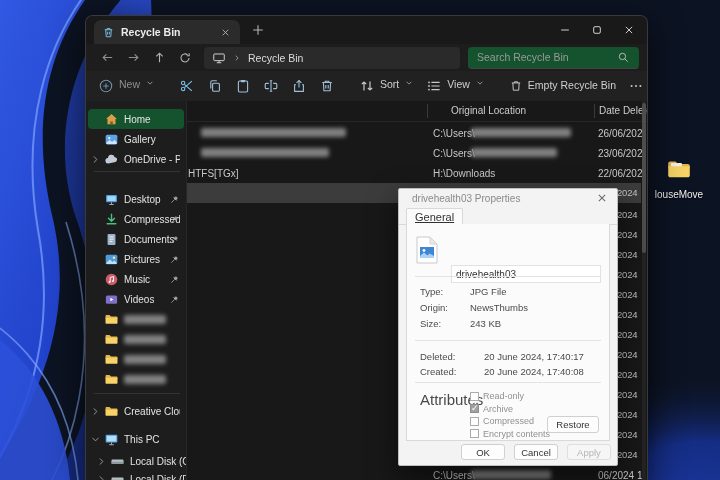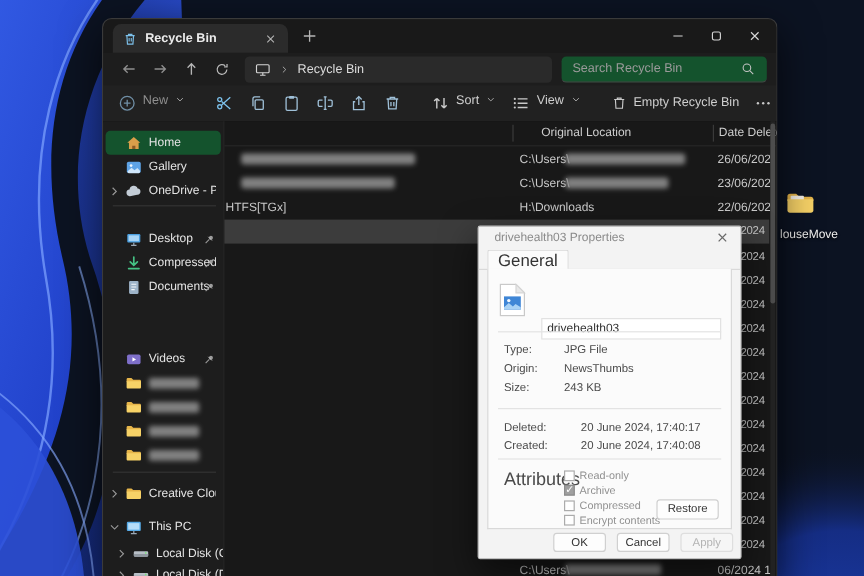--- a/index.html
+++ b/index.html
@@ -1,21 +1,21 @@
 <!DOCTYPE html>
 <html><head>
 <meta charset="utf-8">
 <style>
   html,body{margin:0;padding:0;}
   body{width:720px;height:480px;overflow:hidden;position:relative;background:#0c1322;
        font-family:"Liberation Sans",sans-serif;-webkit-font-smoothing:antialiased;}
   .wallpaper{position:absolute;inset:0;width:720px;height:480px;}
 
   
-  .desk-folder{position:absolute;left:650px;top:156px;width:58px;text-align:left;}
+  .desk-folder{position:absolute;left:650px;top:156px;width:58px;text-align:center;}
   .desk-folder .lbl{margin-top:2px;font-size:10px;color:#f0f0f0;text-shadow:0 1px 2px #000;}
 
   
   .window{position:absolute;left:85px;top:15px;width:563px;height:470px;background:#1d1d1d;
           border:1px solid #3a3a3a;border-bottom:none;border-radius:8px 8px 0 0;overflow:hidden;
           box-shadow:0 10px 34px rgba(0,0,0,.65);box-sizing:border-box;}
   .icon{display:inline-block;line-height:0;}
   .icon svg{display:block;}
 
   .tabbar{height:28px;background:#191919;position:relative;display:flex;align-items:flex-end;}
@@ -78,22 +78,22 @@
 
   
   .dialog{position:absolute;left:398px;top:188px;width:220px;height:278px;background:#f3f3f3;
           border:1px solid #bfbfbf;border-radius:2px;box-sizing:border-box;z-index:10;
           box-shadow:0 12px 30px rgba(0,0,0,.55);font-size:10px;color:#3c3c3c;}
   .dlg-title{height:18px;display:flex;align-items:center;padding:0 8px 0 13px;}
   .dlg-title-text{flex:1;font-size:10px;color:#8a8a8a;white-space:nowrap;overflow:hidden;}
   .dlg-x{width:14px;height:14px;}
   .dlg-tabs{height:17px;padding-left:7px;border-bottom:1px solid #d9d9d9;display:flex;align-items:flex-end;}
   .dlg-tab{height:16px;background:#fbfbfb;border:1px solid #d9d9d9;border-bottom:none;
-           padding:0 8px;font-size:14px;color:#333;display:flex;align-items:center;
-           position:relative;top:1px;border-radius:2px 2px 0 0;}
+           padding:0 8px;font-size:11px;color:#333;display:flex;align-items:center;
+           position:relative;top:1px;border-radius:2px 2px 0 0;text-decoration:underline;}
   .dlg-page{position:absolute;left:7px;right:7px;top:35px;height:217px;background:#fbfbfb;
             border:1px solid #d9d9d9;border-top:none;box-sizing:border-box;}
   .filehead{position:absolute;left:8px;top:9px;right:8px;height:34px;display:flex;align-items:center;gap:12px;}
   .fname{flex:1;height:16px;background:#fff;border:1px solid #e2e2e2;font-size:10px;color:#333;
          display:flex;align-items:center;padding:0 4px;margin-top:48px;}
   .dlg-hr{position:absolute;left:8px;right:8px;height:1px;background:#e3e3e3;}
   .dlg-row{position:absolute;left:13px;right:8px;height:14px;display:flex;font-size:9.5px;color:#4a4a4a;}
   .dlg-row .lab{width:50px;flex:none;}
   .dlg-row.daterow .lab{width:64px;}
   .attr-wrap{position:absolute;left:13px;top:167px;right:6px;display:flex;}
@@ -443,20 +443,55 @@
           </span>
         </div>
         <div class="sb-item" style="top: 128px;">
           <span class="icon sb-ico">
             <svg viewBox="0 0 16 16" width="100%" height="100%" fill="none">
               <rect x="3.8" y="2.2" width="8.4" height="11.6" rx="1" fill="#9db3c8"></rect>
               <path d="M5.8 5.2h4.4M5.8 7.6h4.4M5.8 10h3" stroke="#f2f6fa" stroke-width="1"></path>
             </svg>
           </span>
           <span class="sb-lbl">Documents</span>
+          <span class="icon sb-pin">
+            <svg viewBox="0 0 16 16" width="100%" height="100%" fill="none">
+              <circle cx="9.9" cy="6.1" r="2.4" fill="#9b9b9b"></circle>
+              <path d="M7.9 8.1 3.4 12.6" stroke="#9b9b9b" stroke-width="1.3"></path>
+              <path d="M6.7 4.9l4.4 4.4" stroke="#c9c9c9" stroke-width="1.1"></path>
+            </svg>
+          </span>
+        </div>
+        <div class="sb-item" style="top: 148px;">
+          <span class="icon sb-ico">
+            <svg viewBox="0 0 16 16" width="100%" height="100%" fill="none">
+              <rect x="1.8" y="3" width="12.4" height="10" rx="1.6" fill="#4f9ad8"></rect>
+              <circle cx="10.6" cy="6" r="1.3" fill="#ffe9a8"></circle>
+              <path d="M2.4 11.8 6.2 8l2.8 2.6 2-1.6 2.6 2.6v.3a1 1 0 0 1-1 1H3.4a1 1 0 0 1-1-1Z" fill="#bde0f8"></path>
+            </svg>
+          </span>
+          <span class="sb-lbl">Pictures</span>
+          <span class="icon sb-pin">
+            <svg viewBox="0 0 16 16" width="100%" height="100%" fill="none">
+              <circle cx="9.9" cy="6.1" r="2.4" fill="#9b9b9b"></circle>
+              <path d="M7.9 8.1 3.4 12.6" stroke="#9b9b9b" stroke-width="1.3"></path>
+              <path d="M6.7 4.9l4.4 4.4" stroke="#c9c9c9" stroke-width="1.1"></path>
+            </svg>
+          </span>
+        </div>
+        <div class="sb-item" style="top: 168px;">
+          <span class="icon sb-ico">
+            <svg viewBox="0 0 16 16" width="100%" height="100%" fill="none">
+              <circle cx="8" cy="8" r="6.2" fill="#cf5b66"></circle>
+              <path d="M6.6 10.6V5.8l3.6-1v4.8" stroke="#fff" stroke-width="1"></path>
+              <circle cx="5.9" cy="10.7" r="1" fill="#fff"></circle>
+              <circle cx="9.5" cy="9.7" r="1" fill="#fff"></circle>
+            </svg>
+          </span>
+          <span class="sb-lbl">Music</span>
           <span class="icon sb-pin">
             <svg viewBox="0 0 16 16" width="100%" height="100%" fill="none">
               <circle cx="9.9" cy="6.1" r="2.4" fill="#9b9b9b"></circle>
               <path d="M7.9 8.1 3.4 12.6" stroke="#9b9b9b" stroke-width="1.3"></path>
               <path d="M6.7 4.9l4.4 4.4" stroke="#c9c9c9" stroke-width="1.1"></path>
             </svg>
           </span>
         </div>
         <div class="sb-item" style="top: 188px;">
           <span class="icon sb-ico">

